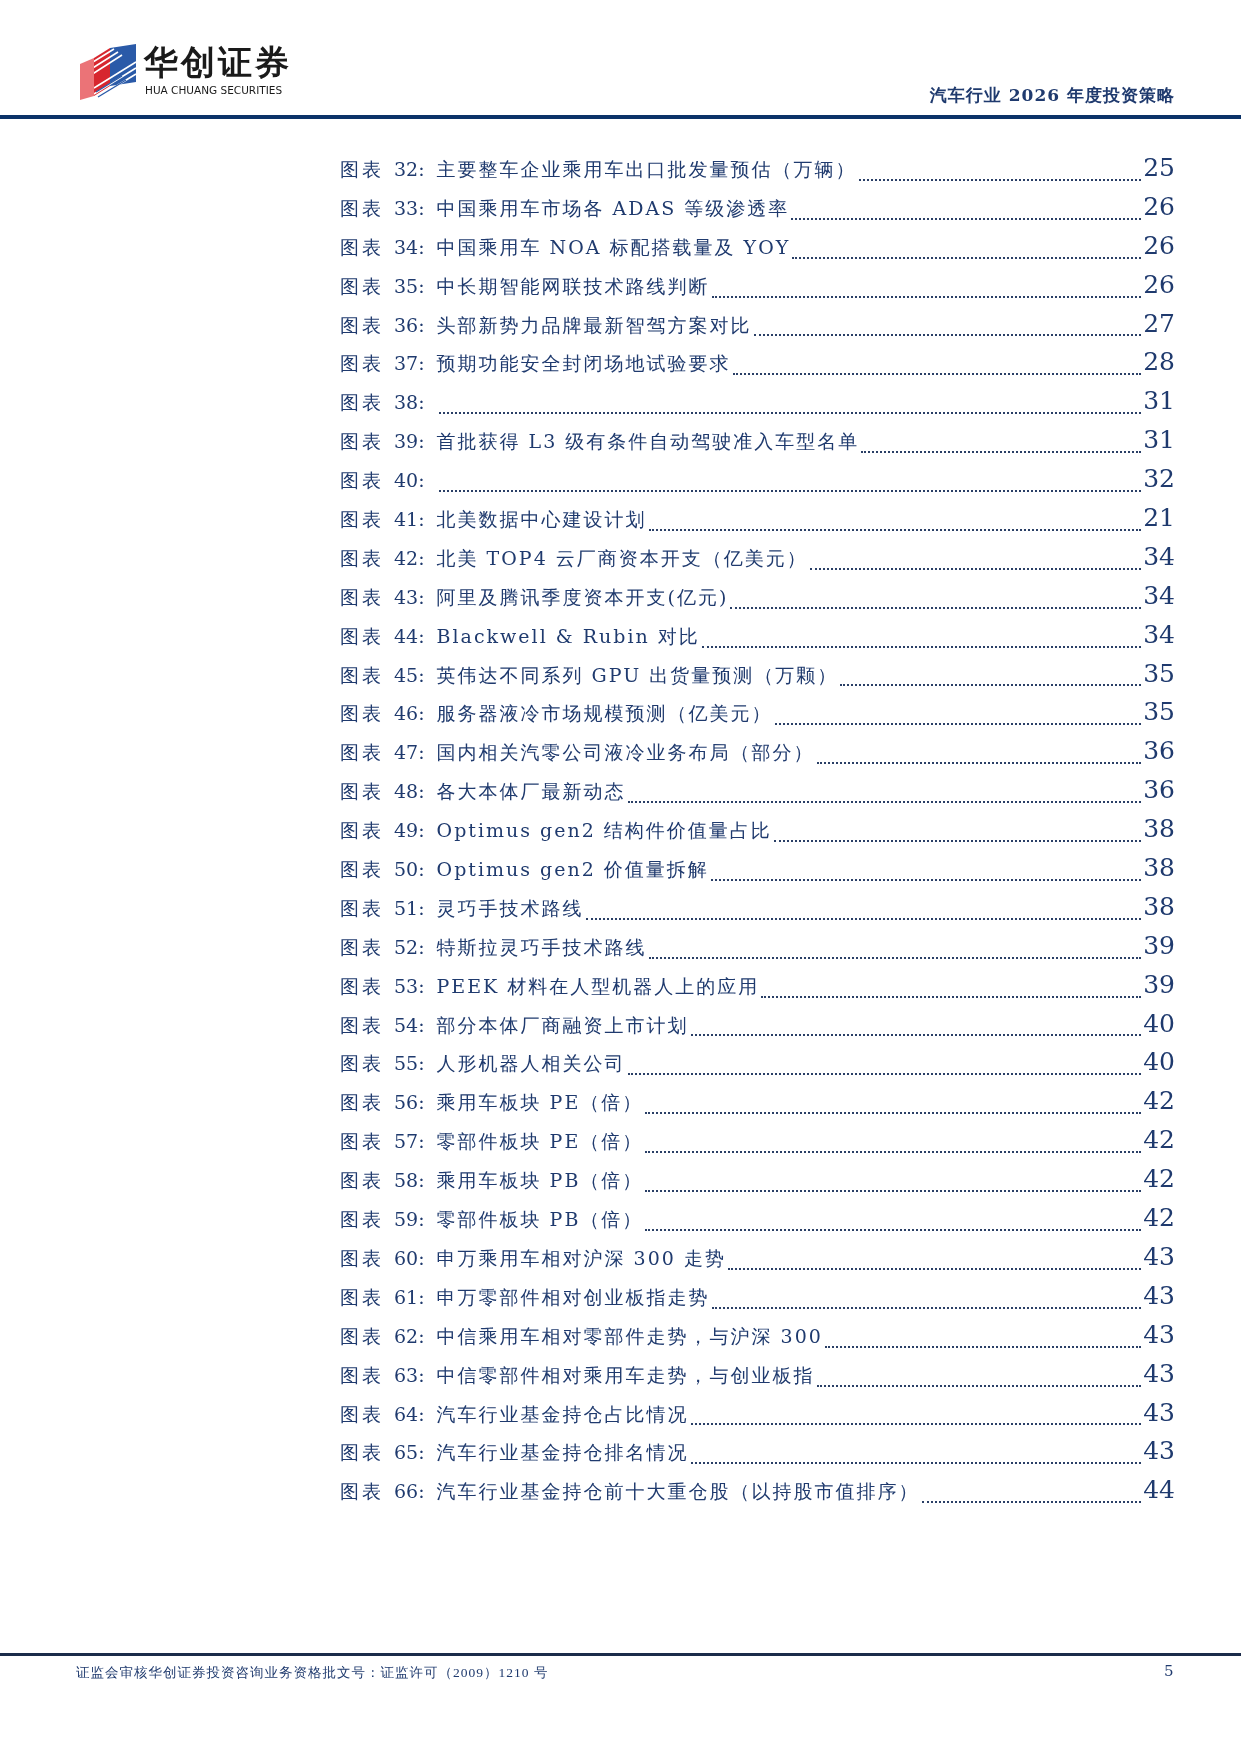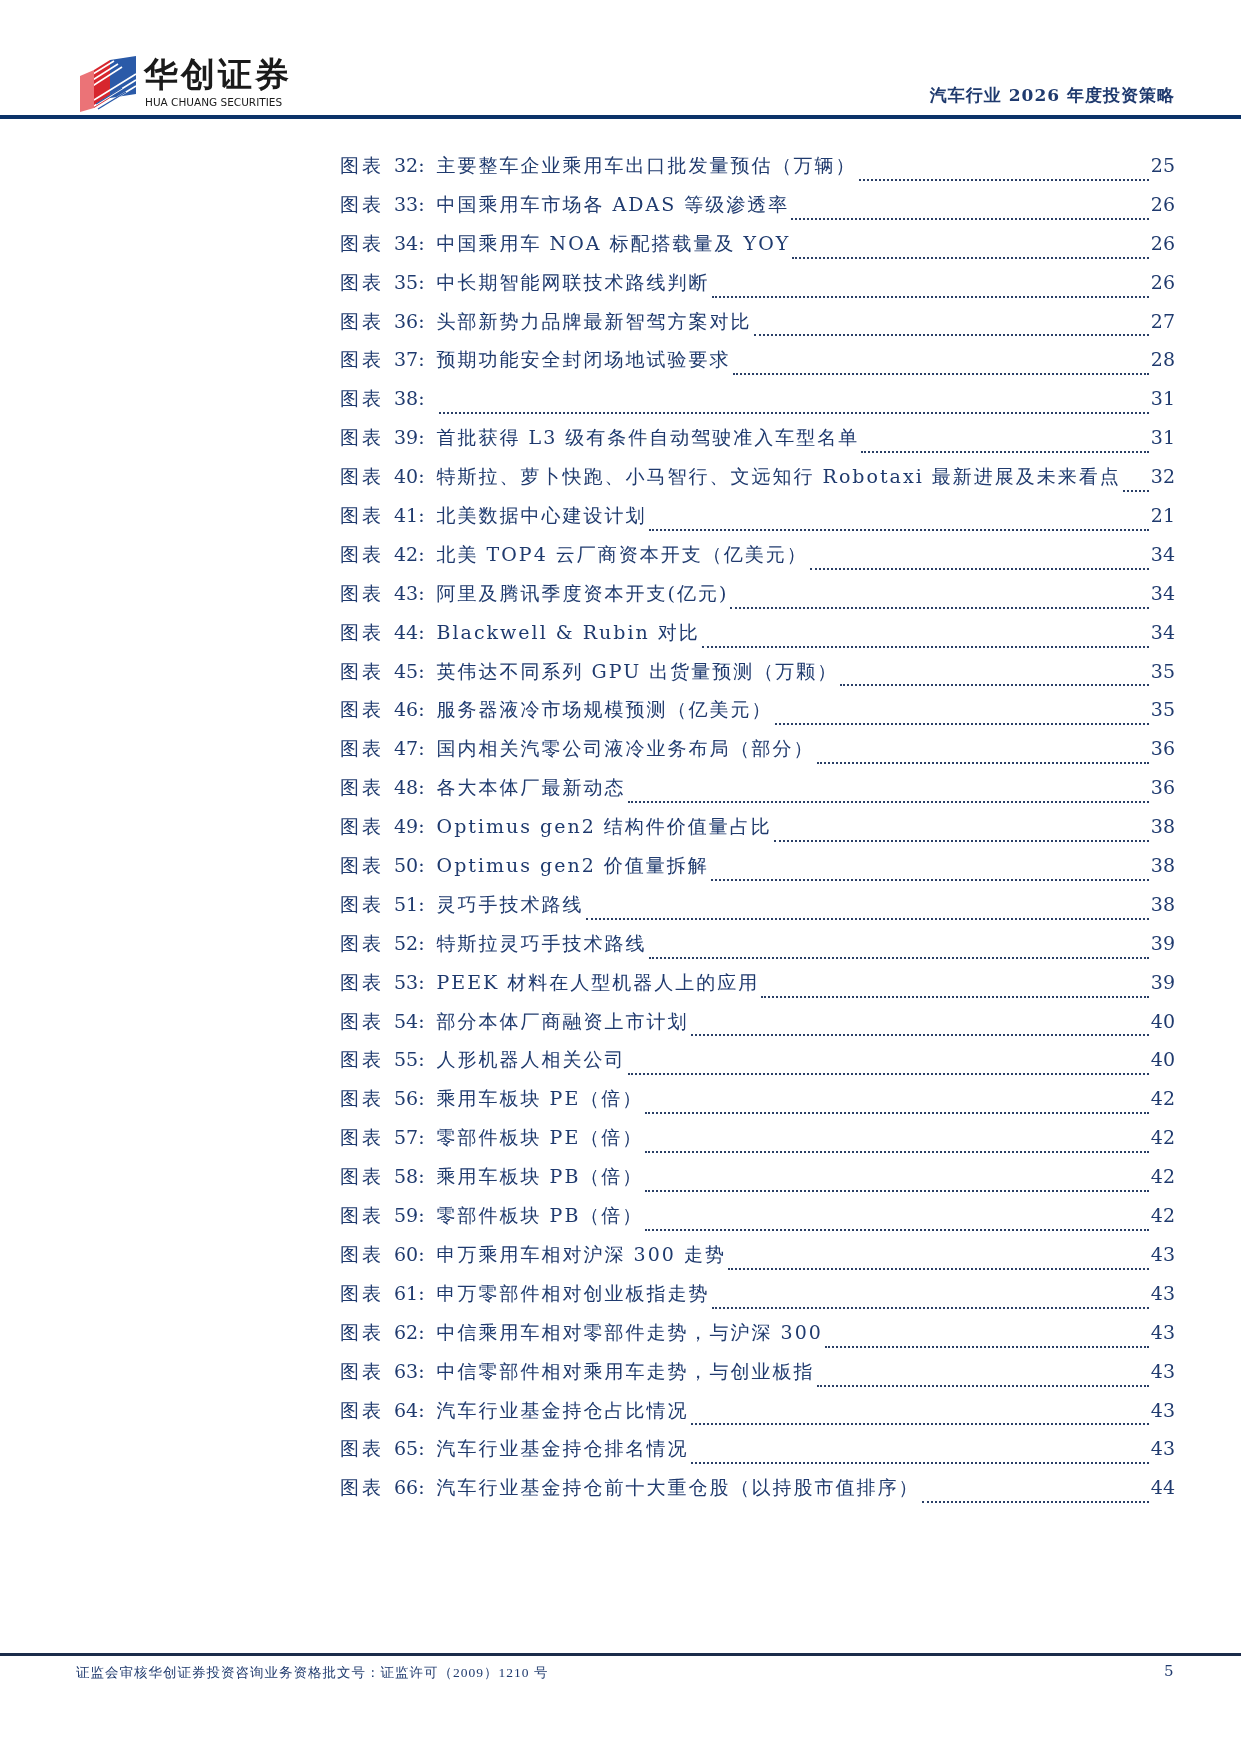--- a/index.html
+++ b/index.html
@@ -1,21 +1,21 @@
 <!DOCTYPE html>
 <html><head>
   <meta charset="utf-8">
   <style>
     html, body { margin: 0; padding: 0; }
     body {
       width: 1241px; height: 1754px; position: relative; background: #ffffff;
       font-family: "DejaVu Serif", "Liberation Serif", serif; color: #1f3a6e;
       overflow: hidden;
     }
-    .logo { position: absolute; left: 80px; top: 44px; width: 240px; height: 56px; margin-top: 12px; }
+    .logo { position: absolute; left: 80px; top: 44px; width: 240px; height: 56px; }
     .logo-mark { position: absolute; left: 0; top: 0; width: 58px; height: 56px; }
     .logo-cn {
       position: absolute; left: 64px; top: -2px; font-family: "DejaVu Sans", sans-serif;
       font-weight: bold; font-size: 34px; letter-spacing: 3px; color: #1a1a1a; line-height: 40px;
     }
     .logo-en {
       position: absolute; left: 65px; top: 40px; font-family: "DejaVu Sans", sans-serif;
       font-weight: normal; font-size: 10.5px; color: #1a1a1a; letter-spacing: 0px; white-space: nowrap;
     }
     .header-title {
@@ -28,21 +28,21 @@
       display: flex; align-items: baseline; height: 38.9px; font-size: 19px; white-space: nowrap;
       color: #1f3a6e;
     }
     .toc-label { letter-spacing: 3px; }
     .toc-num { margin-left: 10px; margin-right: 12px; }
     .toc-title { letter-spacing: 2px; }
     .toc-dots {
       flex: 1; margin: 0 2px; border-bottom: 2px dotted #2a3f66; height: 0; align-self: flex-end;
       margin-bottom: 11px; min-width: 10px;
     }
-    .toc-page { font-size: 19px; }
+    .toc-page { font-size: 25px; }
     .footer-rule { position: absolute; left: 0; top: 1653px; width: 1241px; height: 3px; background: #1b2c4a; }
     .footer-text {
       position: absolute; left: 76px; top: 1664px; font-size: 13.5px; color: #1f3a6e; letter-spacing: 1px;
       white-space: nowrap;
       font-family: Liberation Serif, serif;
     }
     .page-number { position: absolute; left: 1164px; top: 1662px; font-size: 15px; color: #1f3a6e; }
   </style>
 </head>
 <body>
@@ -127,21 +127,20 @@
       <div class="toc-row">
       <span class="toc-label">图表</span>
       <span class="toc-num">39:</span>
       <span class="toc-title">首批获得 L3 级有条件自动驾驶准入车型名单</span>
       <span class="toc-dots"></span>
       <span class="toc-page">31</span>
     </div>
       <div class="toc-row">
       <span class="toc-label">图表</span>
       <span class="toc-num">40:</span>
-      <span class="toc-title">特斯拉、萝卜快跑、小马智行、文远知行 Robotaxi 最新进展及未来看点</span>
       <span class="toc-dots"></span>
       <span class="toc-page">32</span>
     </div>
       <div class="toc-row">
       <span class="toc-label">图表</span>
       <span class="toc-num">41:</span>
       <span class="toc-title">北美数据中心建设计划</span>
       <span class="toc-dots"></span>
       <span class="toc-page">21</span>
     </div>

